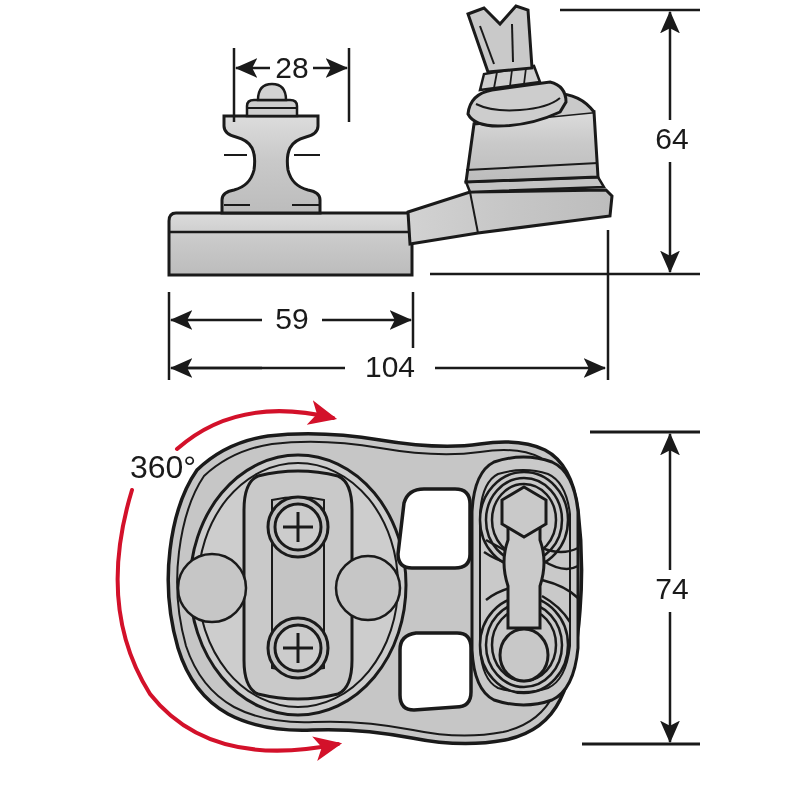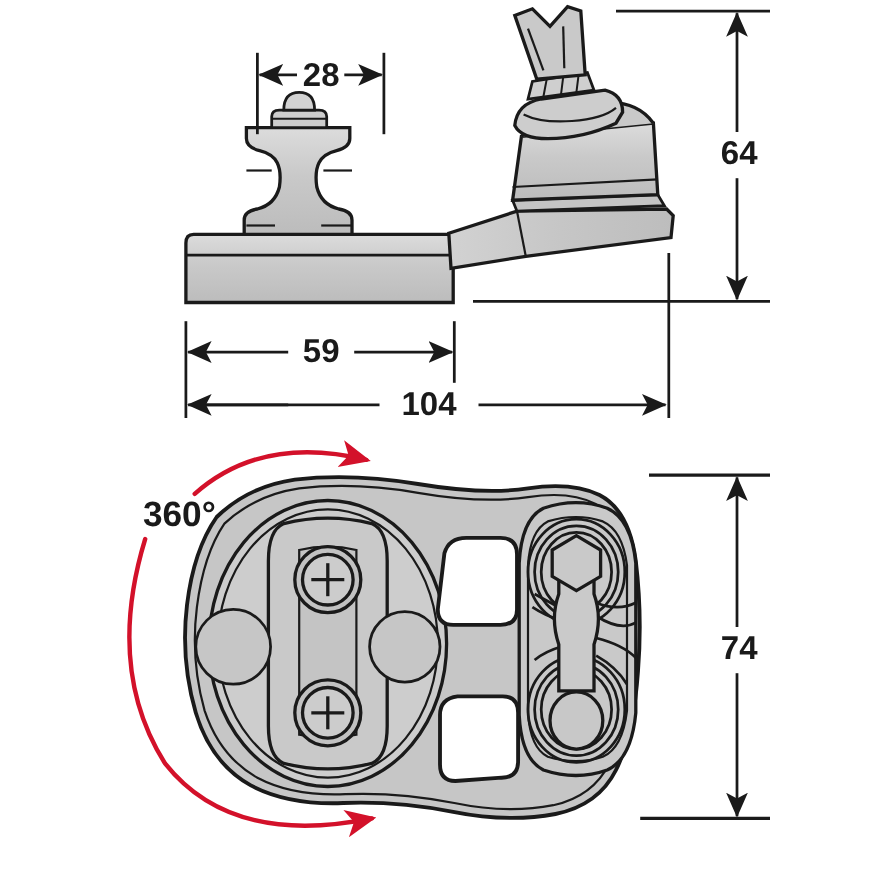--- a/index.html
+++ b/index.html
@@ -10,21 +10,20 @@
   body {
     width: 800px;
     height: 800px;
     font-family: "Liberation Sans", sans-serif;
     overflow: hidden;
   }
   #drawing-root {
     position: relative;
     width: 800px;
     height: 800px;
-    font-weight: bold;
   }
   svg#tech-drawing {
     display: block;
     width: 800px;
     height: 800px;
   }
   .dim-text {
     font-family: "Liberation Sans", sans-serif;
     font-size: 30px;
     fill: #1a1a1a;

